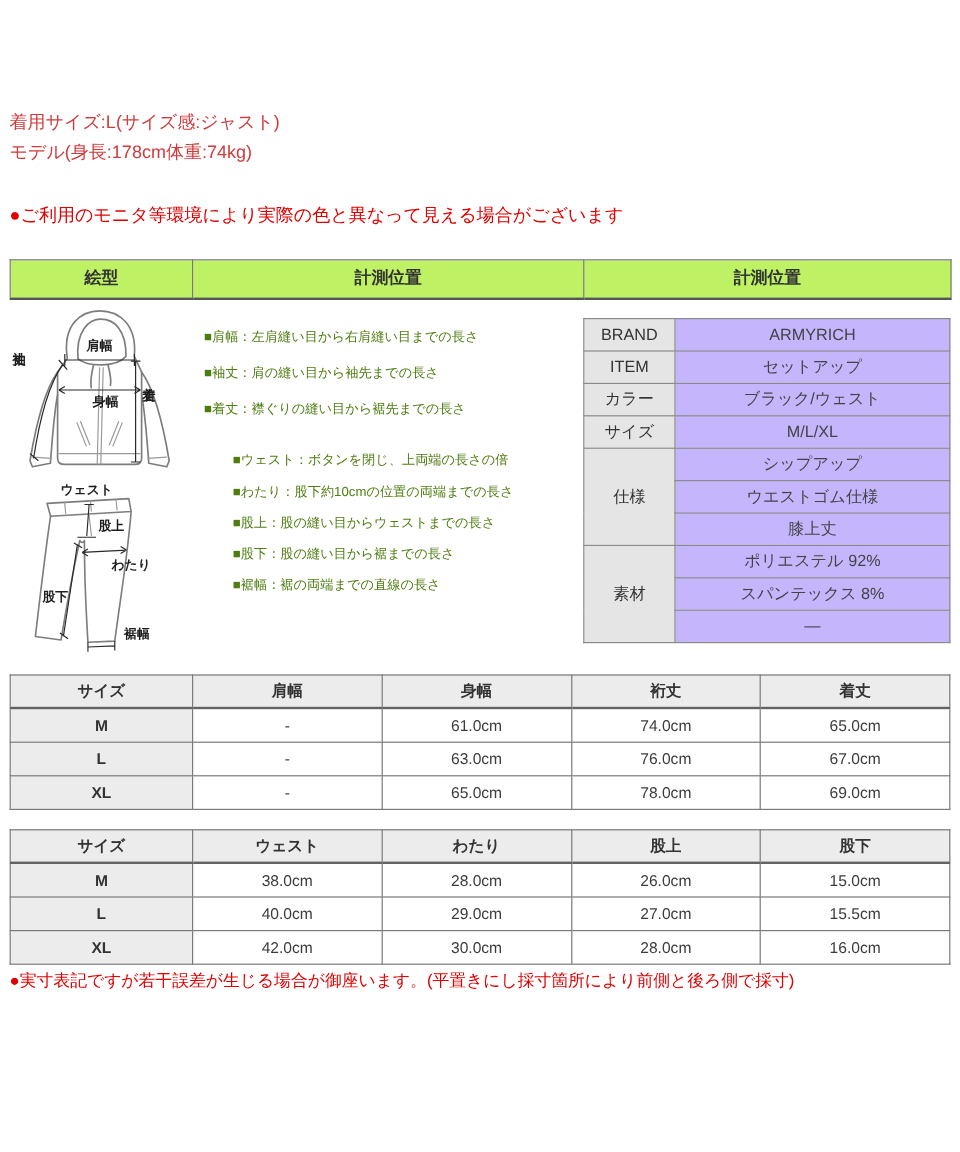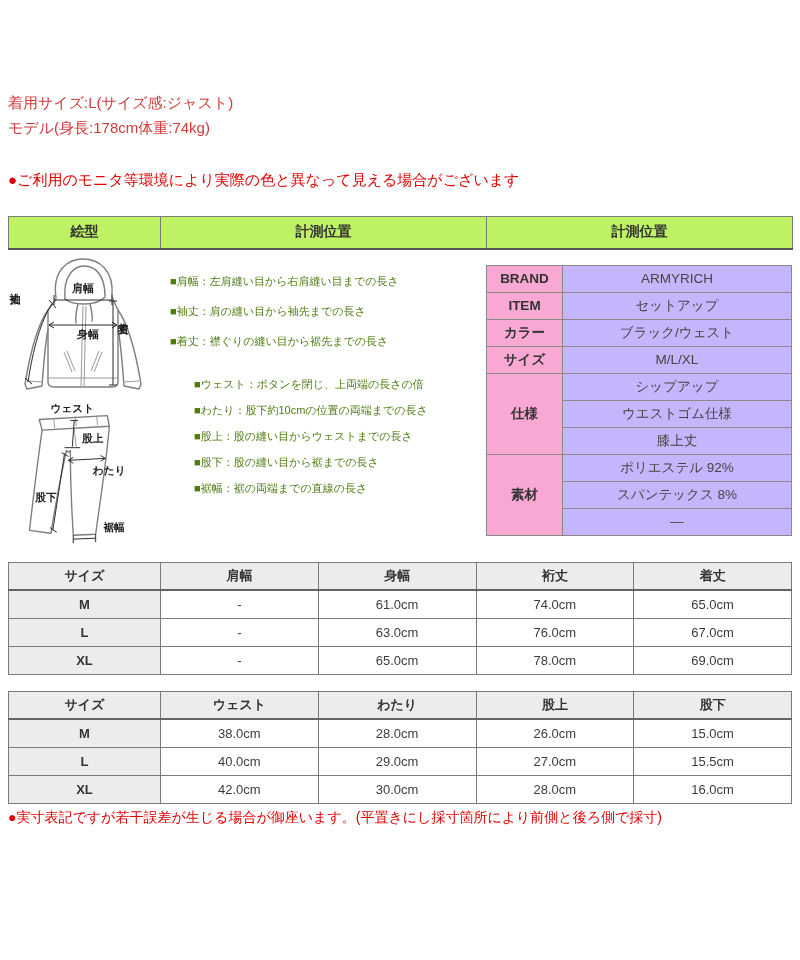--- a/index.html
+++ b/index.html
@@ -35,21 +35,21 @@
   .note-line { font-size:11px; line-height:30px; color:#4d7c0f; white-space:nowrap; }
   .notes-bottoms .note-line { line-height:26px; }
   .notes-bottoms { margin-top:15px;margin-left:24px; }
 
   
   .spec-table { width:306px; table-layout:fixed; }
   .spec-table th, .spec-table td {
     height:27px; border:1px solid #8a8a8a; vertical-align:middle; text-align:center;
     font-size:13.5px;
   }
-  .spec-table th { width:76px; background:#f9a8d4; font-weight:bold; color:#333; }
+  .spec-table th { width:76px; background:#e5e5e5; font-weight:normal; color:#333; }
   .spec-table td { color:#444; background:#c4b5fd; }
   .spec-table td.sub { border-top-color:#b8b8b8; }
 
   
   .size-table { width:784px; table-layout:fixed; }
   .size-table col.c-size { width:152px; }
   .size-table th, .size-table td {
     height:28px; border:1px solid #7a7a7a; text-align:center; vertical-align:middle; font-size:13px;
   }
   .size-table thead th { background:#ececec; font-weight:bold; border-bottom:2px solid #636363; }

